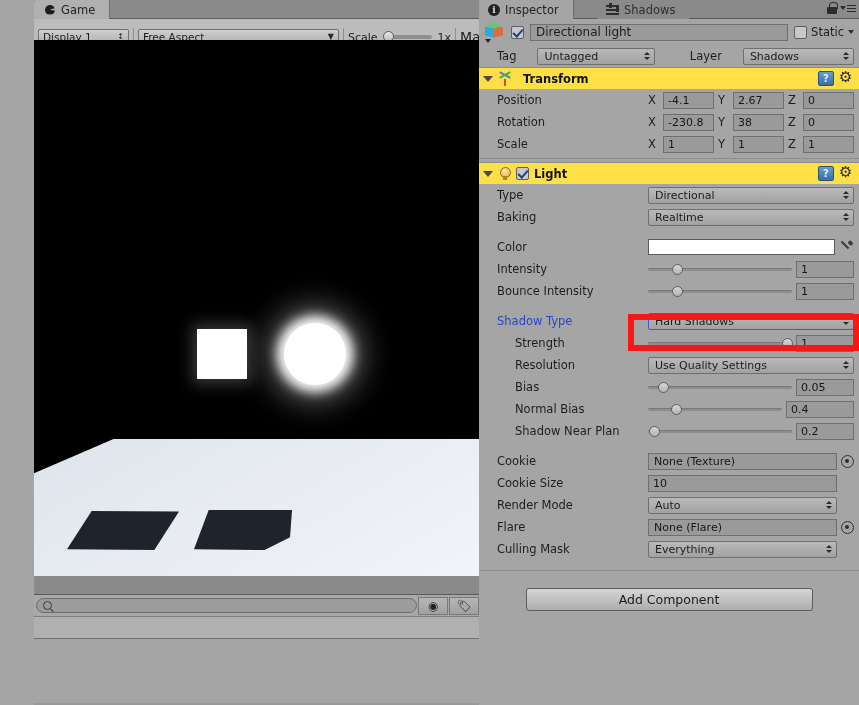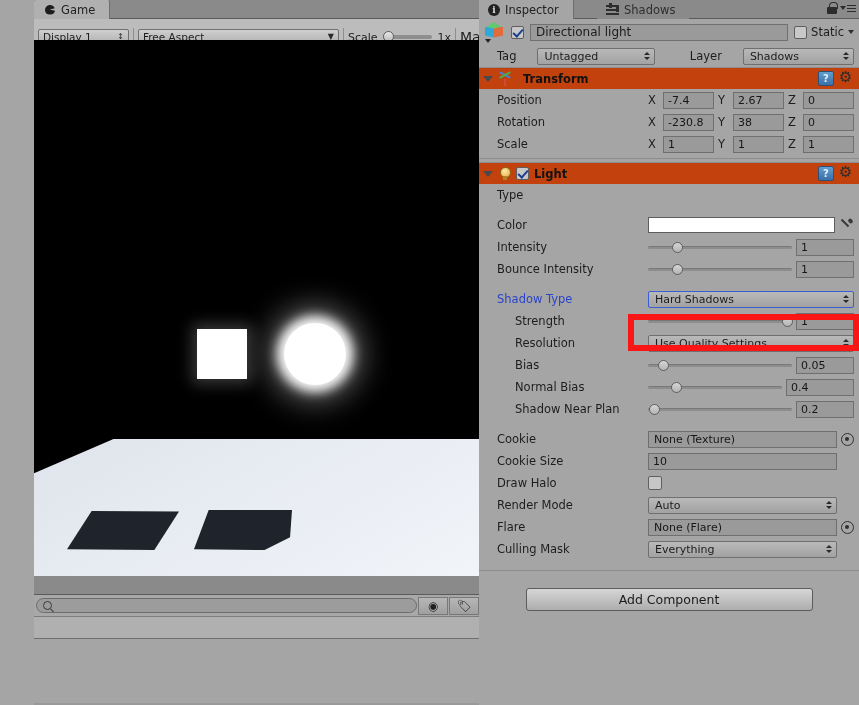--- a/index.html
+++ b/index.html
@@ -131,21 +131,21 @@
           border-radius: 2px; height: 17px; display: flex; align-items: center; padding: 0 4px 0 6px;
           font-size: 11px; color: #1c1c1c; position: relative; }
   .drop .updown { margin-left: auto; padding-left: 8px; display: flex; flex-direction: column;
                   gap: 2px; align-items: center; }
   .ud-u { width: 0; height: 0; border-left: 3px solid transparent; border-right: 3px solid transparent;
           border-bottom: 3.5px solid #2a2a2a; }
   .ud-d { width: 0; height: 0; border-left: 3px solid transparent; border-right: 3px solid transparent;
           border-top: 3.5px solid #2a2a2a; }
 
   .comp-head { height: 22px; display: flex; align-items: center; gap: 5px; padding: 0 5px 0 4px;
-               background: #c2410c; border-top: 1px solid #8d8d8d; }
+               background: #fde047; border-top: 1px solid #8d8d8d; }
   .tri { width: 0; height: 0; border-left: 5px solid transparent; border-right: 5px solid transparent;
          border-top: 6px solid #4a4a4a; }
   .comp-title { font-weight: bold; font-size: 11.5px; color: #121212; }
   .help-ico { width: 16px; height: 15px; background: linear-gradient(to bottom,#5f9fd0,#3b6fa8);
               border: 1px solid #2d4f78; border-radius: 2px; color: #e6f0fa; font-size: 10px;
               font-weight: bold; display: flex; align-items: center; justify-content: center; }
   .gear-ico { width: 15px; height: 15px; position: relative; }
   .gear-ico::before { content: "\2699"; position: absolute; left: 0; top: -3px; font-size: 15px; color: #2b2b2b; }
   .transform-ico { width: 14px; height: 14px; position: relative; }
   .transform-ico::before { content: ""; position: absolute; left: 6px; top: 7px; width: 2px; height: 7px;
@@ -326,21 +326,21 @@
       <span class="comp-title" style="margin-left:6px;">Transform</span>
       <span style="margin-left:auto; display:flex; gap:5px; align-items:center;">
         <span class="help-ico">?</span>
         <span class="gear-ico"></span>
       </span>
     </div>
 
     <div class="prow">
       <span class="plabel">Position</span>
       <span class="axis-lbl">X</span>
-      <span class="num">-7.4</span>
+      <span class="num">-4.1</span>
       <span class="axis-lbl">Y</span>
       <span class="num">2.67</span>
       <span class="axis-lbl">Z</span>
       <span class="num">0</span>
     </div>
     <div class="prow">
       <span class="plabel">Rotation</span>
       <span class="axis-lbl">X</span>
       <span class="num">-230.8</span>
       <span class="axis-lbl">Y</span>
@@ -366,20 +366,37 @@
       <span class="chk on"></span>
       <span class="comp-title">Light</span>
       <span style="margin-left:auto; display:flex; gap:5px; align-items:center;">
         <span class="help-ico">?</span>
         <span class="gear-ico"></span>
       </span>
     </div>
 
     <div class="prow">
       <span class="plabel">Type</span>
+      <span class="drop" style="flex:1;">
+        <span>Directional</span>
+        <span class="updown">
+            <i class="ud-u"></i>
+            <i class="ud-d"></i>
+          </span>
+      </span>
+    </div>
+    <div class="prow">
+      <span class="plabel">Baking</span>
+      <span class="drop" style="flex:1;">
+        <span>Realtime</span>
+        <span class="updown">
+            <i class="ud-u"></i>
+            <i class="ud-d"></i>
+          </span>
+      </span>
     </div>
 
     <div class="spacer8"></div>
 
     <div class="prow">
       <span class="plabel">Color</span>
       <span class="swatch"></span>
       <span class="eyedrop"></span>
     </div>
     <div class="prow">
@@ -459,24 +476,20 @@
     <div class="prow">
       <span class="plabel">Cookie</span>
       <span class="objfield">None (Texture)</span>
       <span class="objpick"></span>
     </div>
     <div class="prow">
       <span class="plabel">Cookie Size</span>
       <span class="num" style="margin-right:17px;">10</span>
     </div>
     <div class="prow">
-      <span class="plabel">Draw Halo</span>
-      <span class="chk-sm"></span>
-    </div>
-    <div class="prow">
       <span class="plabel">Render Mode</span>
       <span class="drop" style="flex:1; margin-right:17px;">
         <span>Auto</span>
         <span class="updown">
             <i class="ud-u"></i>
             <i class="ud-d"></i>
           </span>
       </span>
     </div>
     <div class="prow">

